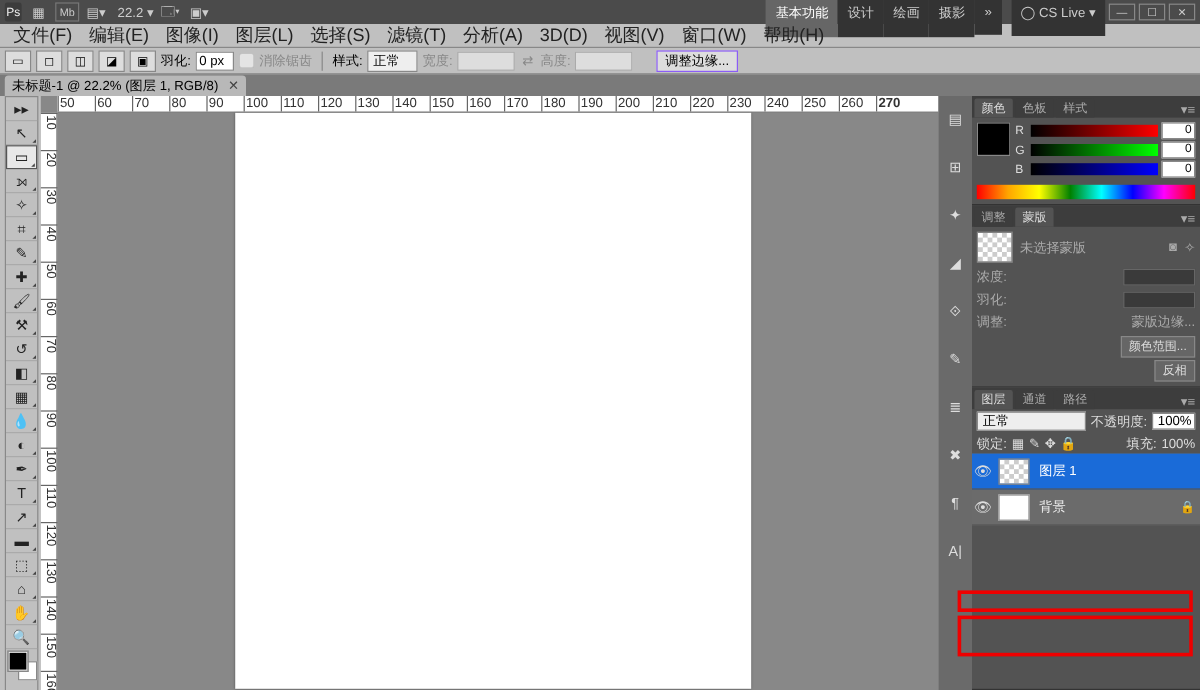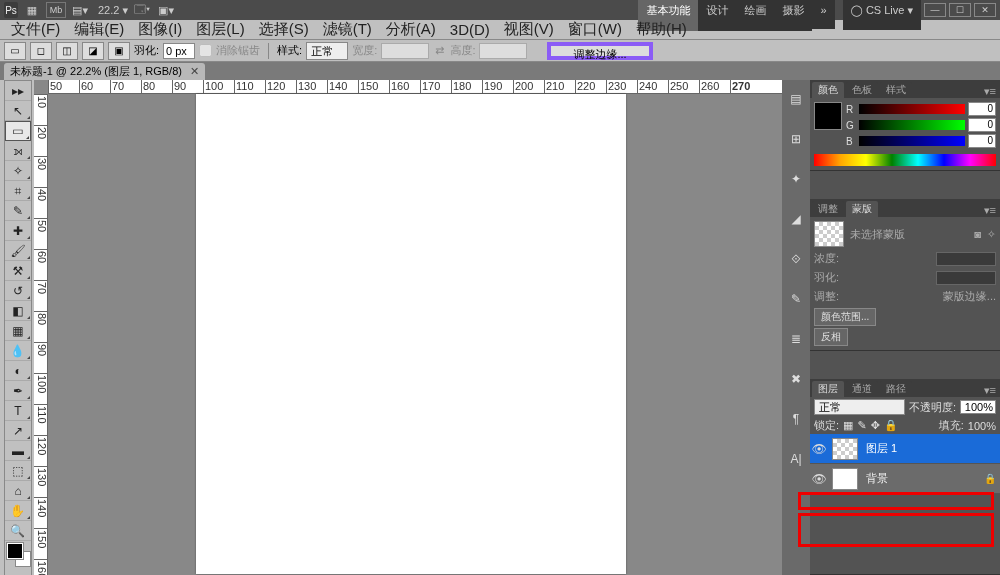--- a/index.html
+++ b/index.html
@@ -13,21 +13,21 @@
 .topbar .mode { padding: 13px 8px; background: #333; margin-right: 0; font-size: 11px; }
 .topbar .mode.active { background: #666; color: #fff; }
 .topbar .winbtn { width: 22px; height: 14px; border: 1px solid #888; margin-left: 3px; display: flex; align-items: center; justify-content: center; font-size: 9px; background: #4b4b4b; }
 .menubar { height: 20px; background: #c0c0c0; border-bottom: 1px solid #888; display: flex; align-items: center; padding-left: 4px; }
 .menubar span { padding: 0 7px; font-size: 15px; color: #222; }
 .optbar { height: 22px; background: #c0c0c0; border-bottom: 1px solid #888; display: flex; align-items: center; padding-left: 4px; gap: 4px; }
 .optbar .tool-ic { width: 22px; height: 18px; border: 1px solid #888; background: #ddd; display: flex; align-items: center; justify-content: center; font-size: 10px; }
 .optbar .lbl { font-size: 11px; }
 .optbar input[type=text] { height: 16px; font-size: 11px; padding: 0 2px; border: 1px solid #888; }
 .optbar .sel { height: 18px; border: 1px solid #888; background: #eee; padding: 0 14px 0 4px; font-size: 11px; line-height: 16px; position: relative; }
-.optbar .btn { height: 18px; border: 4px solid #8b5cf6; background: #ddd; padding: 0 22px; font-size: 11px; line-height: 16px; }
+.optbar .btn { height: 18px; border: 1px solid #8b5cf6; background: #ddd; padding: 0 6px; font-size: 11px; line-height: 16px; }
 .optbar .gray-lbl { color: #888; font-size: 11px; }
 .optbar .gray-inp { height: 16px; width: 48px; border: 1px solid #aaa; background: #ddd; }
 .tabbar { height: 18px; background: #7a7a7a; display: flex; align-items: flex-end; padding-left: 4px; }
 .tabbar .tab { background: #b8b8b8; padding: 1px 6px; font-size: 10px; border-top-left-radius: 3px; border-top-right-radius: 3px; display: flex; align-items: center; gap: 4px; }
 .tabbar .tab .x { margin-left: 4px; color: #444; }
 .workspace { position: absolute; top: 80px; left: 34px; right: 218px; bottom: 0; background: #888; }
 .rulers-h { position: absolute; top: 0; left: 14px; right: 0; height: 14px; background: #fff; border-bottom: 1px solid #666; overflow: hidden; font-size: 8px; color: #333; }
 .rulers-h span { position: absolute; top: 0; border-left: 1px solid #666; height: 14px; padding-left: 1px; }
 .rulers-v { position: absolute; top: 14px; left: 0; width: 14px; bottom: 0; background: #fff; border-right: 1px solid #666; font-size: 8px; color: #333; }
 .rulers-v span { position: absolute; left: 0; border-top: 1px solid #666; width: 14px; padding-top: 1px; writing-mode: vertical-rl; }
@@ -37,42 +37,42 @@
 .toolbox .trow { height: 20px; display: flex; }
 .toolbox .t { flex: 1; display: flex; align-items: center; justify-content: center; font-size: 12px; color: #222; border-bottom: 1px solid #aaa; position: relative; }
 .toolbox .t.sel { background: #e8e8e8; border: 1px solid #555; }
 .toolbox .t .tri { position: absolute; right: 1px; bottom: 1px; width: 0; height: 0; border-right: 3px solid #444; border-top: 3px solid transparent; }
 .toolbox .swatches { height: 30px; position: relative; }
 .toolbox .fg { position: absolute; top: 2px; left: 2px; width: 16px; height: 16px; background: #000; border: 1px solid #fff; outline: 1px solid #888; }
 .toolbox .bg { position: absolute; top: 10px; left: 10px; width: 16px; height: 16px; background: #fff; border: 1px solid #888; }
 .rightcol { position: absolute; top: 80px; right: 0; width: 218px; bottom: 0; display: flex; }
 .dockicons { width: 28px; background: #6a6a6a; display: flex; flex-direction: column; align-items: center; gap: 22px; padding-top: 10px; }
 .dockicons .di { width: 20px; height: 18px; color: #ddd; display: flex; align-items: center; justify-content: center; font-size: 12px; }
-.panels { flex: 1; background: #535353; display: flex; flex-direction: column; gap: 28px; }
+.panels { flex: 1; background: #535353; display: flex; flex-direction: column; }
 .panel { border-bottom: 1px solid #333; background: #535353; color: #ddd; }
 .panel-tabs { height: 18px; background: #3d3d3d; display: flex; align-items: flex-end; }
 .panel-tabs .ptab { padding: 1px 6px; font-size: 10px; background: #535353; color: #ddd; border-top-left-radius: 2px; border-top-right-radius: 2px; margin-left: 2px; }
 .panel-tabs .ptab.inact { background: #3d3d3d; color: #aaa; }
 .panel-tabs .menu { margin-left: auto; padding: 0 4px; color: #aaa; }
 .color-body { padding: 4px; display: flex; gap: 4px; }
 .color-sw { width: 28px; height: 28px; background: #000; border: 1px solid #888; }
 .sliders { flex: 1; display: flex; flex-direction: column; gap: 2px; }
 .srow { display: flex; align-items: center; gap: 3px; }
 .srow .l { width: 10px; font-size: 10px; }
 .srow .bar { flex: 1; height: 10px; background: linear-gradient(to right,#000,#f00); position: relative; }
 .srow.g .bar { background: linear-gradient(to right,#000,#0f0); }
 .srow.b .bar { background: linear-gradient(to right,#000,#00f); }
 .srow .val { width: 28px; height: 14px; background: #fff; color: #000; font-size: 10px; border: 1px solid #888; text-align: right; padding-right: 2px; line-height: 12px; }
 .spectrum { height: 12px; margin: 2px 4px 4px; background: linear-gradient(to right, red, orange, yellow, green, cyan, blue, magenta, red); }
 .mask-body { padding: 4px; font-size: 10px; color: #aaa; }
 .mask-row { display: flex; align-items: center; gap: 6px; margin-bottom: 4px; }
 .mask-thumb { width: 30px; height: 26px; background: repeating-conic-gradient(#ccc 0 25%, #fff 0 50%) 0 0/8px 8px; border: 1px solid #888; }
 .adj-row { display: flex; justify-content: space-between; align-items: center; margin: 4px 0; }
 .adj-row .pbar { width: 60px; height: 14px; background: #3a3a3a; border: 1px solid #666; }
-.adj-btns { display: flex; gap: 4px; margin-top: 2px; }
+.adj-btns { display: flex; justify-content: flex-end; gap: 4px; margin-top: 2px; }
 .adj-btns .pbtn { background: #666; border: 1px solid #888; padding: 1px 6px; font-size: 10px; color: #ddd; }
 .layers-hdr { display: flex; align-items: center; gap: 4px; padding: 2px 4px; font-size: 10px; }
 .layers-hdr .sel { flex: 1; background: #eee; color: #000; height: 16px; border: 1px solid #888; padding: 0 4px; line-height: 14px; }
 .layers-hdr .op { width: 36px; background: #fff; color: #000; height: 14px; border: 1px solid #888; text-align: right; padding-right: 2px; line-height: 12px; }
 .layers-lock { display: flex; align-items: center; gap: 4px; padding: 1px 4px; font-size: 10px; }
 .layers-list { background: #6b6b6b; }
 .layer { display: flex; align-items: center; height: 30px; border-bottom: 1px solid #555; }
 .layer .eye { width: 18px; display: flex; align-items: center; justify-content: center; font-size: 12px; color: #ddd; }
 .layer .th { width: 26px; height: 22px; margin: 0 4px; border: 1px solid #888; }
 .layer .th.trans { background: repeating-conic-gradient(#ccc 0 25%, #fff 0 50%) 0 0/8px 8px; }

